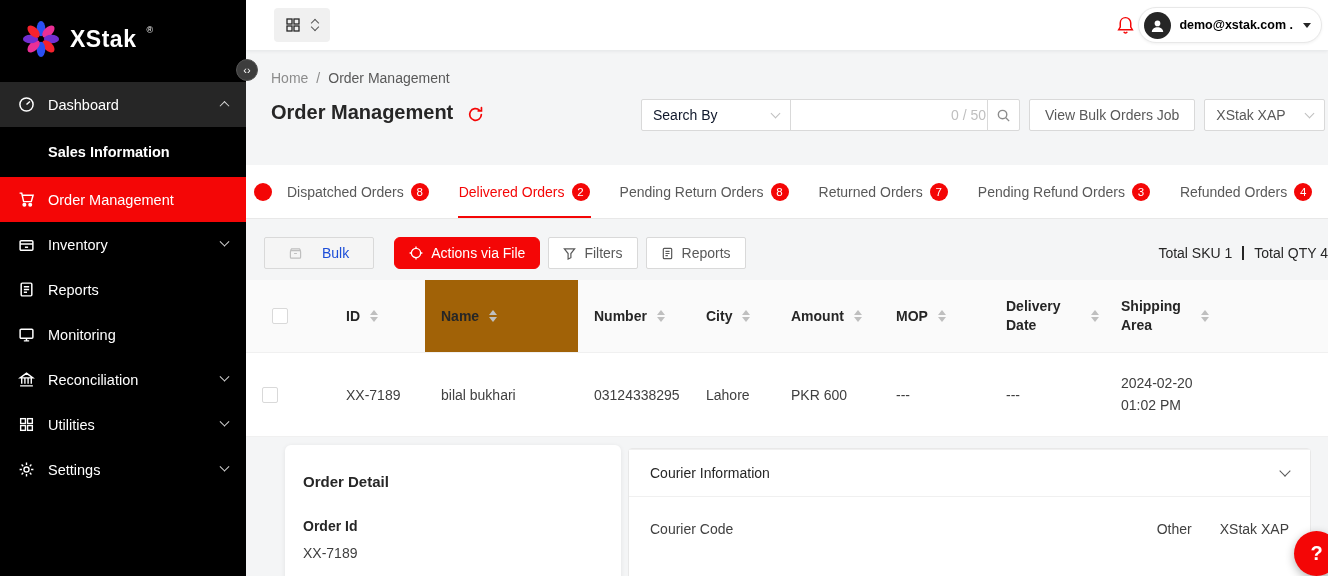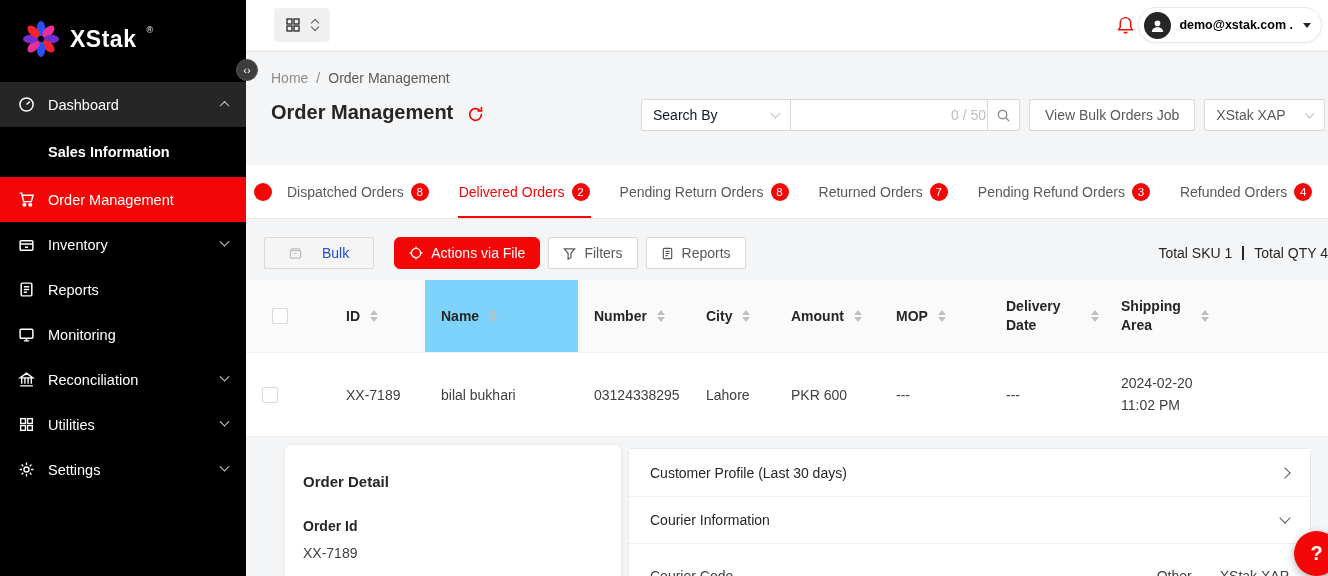--- a/index.html
+++ b/index.html
@@ -94,21 +94,21 @@
   .btn-filters,.btn-reports{margin-left:8px;padding:0 14px;gap:8px}
   .totals{margin-left:auto;display:flex;align-items:center;gap:10px;font-size:14px;color:#262626;white-space:nowrap}
   .totals-divider{width:2px;height:14px;background:#262626}
 
   
   .table-band{position:absolute;top:280px;left:0;right:0;background:#fff}
   .thead,.trow{display:grid;grid-template-columns:84px 95px 153px 112px 85px 105px 110px 115px 110px 113px}
   .thead{background:#fafafa;border-bottom:1px solid #f0f0f0}
   .th{display:flex;align-items:center;padding:14px 6px 14px 16px;font-size:14px;font-weight:600;
       color:#262626;min-height:72px;cursor:pointer}
-  .th.sorted{background:#7dd3fc}
+  .th.sorted{background:#a16207}
   .th-label{line-height:1.35}
   .sorter{display:flex;flex-direction:column;gap:2px;margin-left:10px;flex:none}
   .tri-up{width:0;height:0;border-left:4px solid transparent;border-right:4px solid transparent;
           border-bottom:5px solid #bfbfbf}
   .tri-down{width:0;height:0;border-left:4px solid transparent;border-right:4px solid transparent;
             border-top:5px solid #bfbfbf}
   .cell-check{display:flex;align-items:center;padding-left:26px}
   .checkbox{width:16px;height:16px;border:1px solid #d9d9d9;border-radius:2px;background:#fff;cursor:pointer;flex:none}
   .trow{border-bottom:1px solid #f0f0f0}
   .td{display:flex;align-items:center;padding:0 6px 0 16px;font-size:14px;color:#404040;min-height:83px}
@@ -467,36 +467,32 @@
         </div>
         <div class="td">XX-7189</div>
         <div class="td">bilal bukhari</div>
         <div class="td">03124338295</div>
         <div class="td">Lahore</div>
         <div class="td">PKR 600</div>
         <div class="td">---</div>
         <div class="td">---</div>
         <div class="td two-line">
           <span>2024-02-20</span>
-          <span>11:02 PM</span>
+          <span>01:02 PM</span>
         </div>
       </div>
     </div>
 
     <div class="order-card">
       <div class="order-card-title">Order Detail</div>
       <div class="order-id-label">Order Id</div>
       <div class="order-id-value">XX-7189</div>
     </div>
 
     <div class="panel">
-      <div class="panel-row">
-        <span>Customer Profile (Last 30 days)</span>
-        <span class="chev-right"></span>
-      </div>
       <div class="panel-row second">
         <span>Courier Information</span>
         <span class="chev-down"></span>
       </div>
       <div class="panel-content">
         <span>Courier Code</span>
         <span class="panel-content-right">
           <span>Other</span>
           <span>XStak XAP</span>
         </span>

